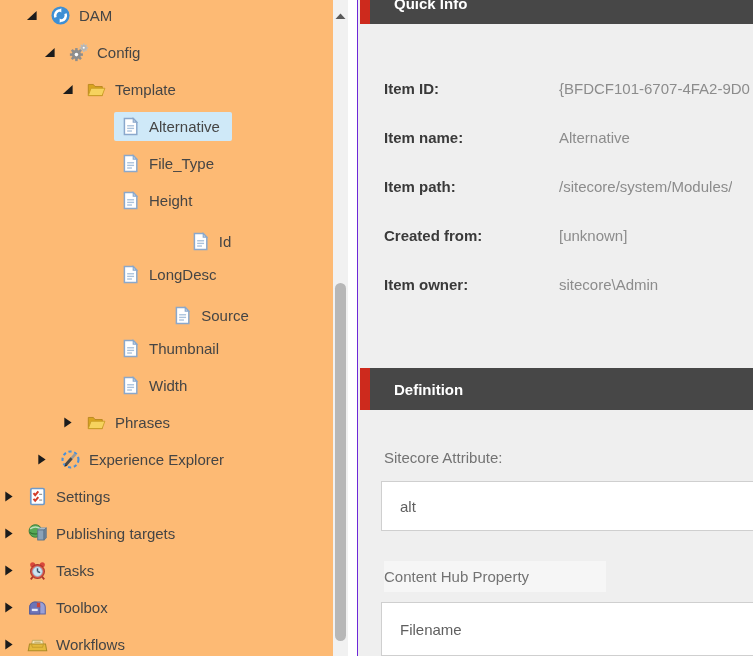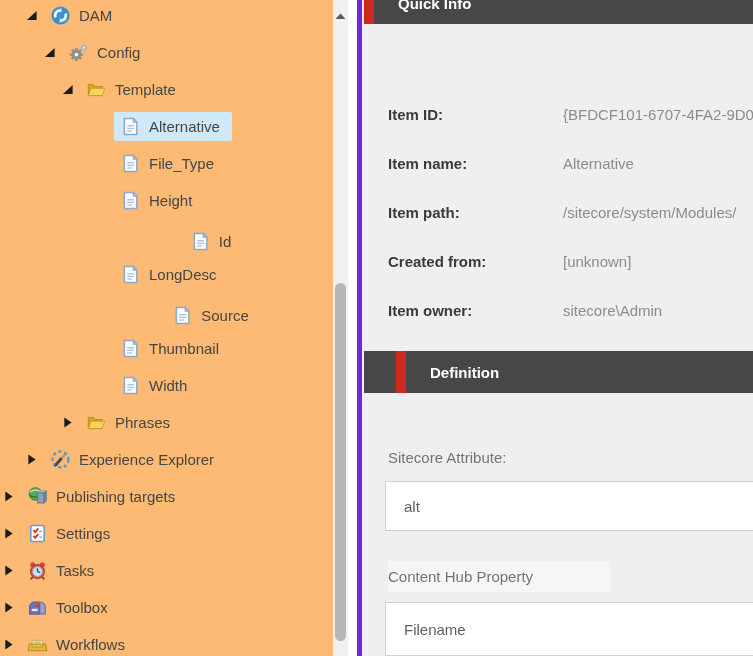--- a/index.html
+++ b/index.html
@@ -25,29 +25,29 @@
   
   #tree-scrollbar { position:absolute; left:333px; top:0; width:15px; height:656px;
     background:#f1f1f1; }
   #scroll-up-button { position:absolute; left:0; top:8px; width:15px; height:16px;
     display:flex; align-items:center; justify-content:center; cursor:pointer; }
   #scrollbar-thumb { position:absolute; left:2px; top:283px; width:11px; height:358px;
     background:#b7b7b7; border-radius:6px; }
 
   
   #right-panel { position:absolute; left:357px; top:0; width:396px; height:656px;
-    background:#efefef; border-left:5px solid #6d28d9; }
+    background:#efefef; border-left:1px solid #6d28d9; }
   .section-header { position:absolute; left:2px; right:0; height:42px;
     background:var(--header-dark,#474747); display:flex; align-items:center; }
   .section-accent { width:10px; height:100%; background:var(--accent-red,#cd2a1d); }
   .section-title { color:#ffffff; font-weight:bold; padding-left:24px; }
   #quick-info-header { top:-18px; }
-  #definition-header { top:351px;padding-left:32px; }
-
-  #qi-rows { position:absolute; left:0; top:24px; right:0; padding-top:82px; }
+  #definition-header { top:368px; }
+
+  #qi-rows { position:absolute; left:0; top:24px; right:0; padding-top:56px; }
   .qi-row { height:49px; display:flex; padding-left:26px; align-items:flex-start;
     white-space:nowrap; }
   .qi-label { width:175px; min-width:175px; font-weight:bold; color:#3a3a3a; }
   .qi-value { color:#8c8c8c; overflow:hidden; }
 
   .field-label { position:absolute; left:26px; color:#737373; }
   #sitecore-attribute-label { top:446px; height:24px; line-height:24px; }
   #content-hub-property-label { top:561px; height:31px; line-height:31px;
     width:222px; background:#f6f6f6; }
   .field-input { position:absolute; left:23px; width:378px; height:50px;
@@ -273,75 +273,75 @@
           <span class="row-content">
             <span class="tree-icon">
               <svg viewBox="0 0 20 20">
                 <path d="M2.2 5.2 L7 5.2 L8.6 7.2 L15.5 7.2 L15.5 15.8 L2.2 15.8 Z" fill="#d9a41f" stroke="#b3831a" stroke-width="0.8"></path>
                 <path d="M4.8 8.8 L18 8.8 L15.4 15.8 L2.2 15.8 Z" fill="#f6d25e" stroke="#c79a22" stroke-width="0.8"></path>
               </svg>
             </span>
             <span class="tree-label">Phrases</span>
           </span>
         </div>
-        <div class="tree-row" style="padding-left: 26px;">
+        <div class="tree-row" style="padding-left: 36px;">
           <span class="twisty">
             <svg width="11" height="13" viewBox="0 0 12 14">
               <polygon points="2.5,1.5 10.5,7 2.5,12.5" fill="#1c1c1c"></polygon>
             </svg>
           </span>
           <span class="row-content">
             <span class="tree-icon">
               <svg viewBox="0 0 20 20">
                 <circle cx="10" cy="10" r="7.6" fill="none" stroke="#4a90d9" stroke-width="2" stroke-dasharray="3 2.6"></circle>
                 <line x1="6" y1="14.6" x2="14.6" y2="4.8" stroke="#9a9a9a" stroke-width="2.6"></line>
                 <line x1="5.6" y1="15" x2="11" y2="8.8" stroke="#4a4a4a" stroke-width="2.6"></line>
                 <polygon points="4.2,16.8 7,16 5.2,14.4" fill="#2e2e2e"></polygon>
               </svg>
             </span>
             <span class="tree-label">Experience Explorer</span>
+          </span>
+        </div>
+        <div class="tree-row" style="padding-left: 3px;">
+          <span class="twisty">
+            <svg width="11" height="13" viewBox="0 0 12 14">
+              <polygon points="2.5,1.5 10.5,7 2.5,12.5" fill="#1c1c1c"></polygon>
+            </svg>
+          </span>
+          <span class="row-content">
+            <span class="tree-icon">
+              <svg viewBox="0 0 20 20">
+                <rect x="3.6" y="2.4" width="12.8" height="15.2" rx="1.2" fill="#ffffff" stroke="#6f9ac9" stroke-width="1.6"></rect>
+                <path d="M6.2 6.8 l1.6 1.9 3-3.6" stroke="#d23b28" stroke-width="1.9" fill="none"></path>
+                <path d="M6.2 12.2 l1.6 1.9 3-3.6" stroke="#d23b28" stroke-width="1.9" fill="none"></path>
+                <line x1="11.6" y1="8" x2="14.4" y2="8" stroke="#9a9a9a" stroke-width="1.2"></line>
+                <line x1="11.6" y1="13.4" x2="14.4" y2="13.4" stroke="#9a9a9a" stroke-width="1.2"></line>
+              </svg>
+            </span>
+            <span class="tree-label">Settings</span>
           </span>
         </div>
         <div class="tree-row" style="padding-left: 3px;">
           <span class="twisty">
             <svg width="11" height="13" viewBox="0 0 12 14">
               <polygon points="2.5,1.5 10.5,7 2.5,12.5" fill="#1c1c1c"></polygon>
             </svg>
           </span>
           <span class="row-content">
             <span class="tree-icon">
               <svg viewBox="0 0 20 20">
                 <circle cx="8" cy="7.6" r="6" fill="#56a856" stroke="#3c7d3c" stroke-width="0.9"></circle>
                 <path d="M3 5.6 q5 -3.6 10 0" stroke="#bfe0bf" stroke-width="1.4" fill="none"></path>
                 <path d="M2.6 9 q5.4 3 10.8 0" stroke="#2f6b2f" stroke-width="1" fill="none"></path>
                 <path d="M10.2 6.6 l2.2 -2 h6 l-2.2 2 z" fill="#b9c8d6" stroke="#7a8ea0" stroke-width="0.7"></path>
                 <rect x="10.2" y="6.6" width="6" height="9.6" fill="#8ba2b8" stroke="#5d7489" stroke-width="0.9"></rect>
                 <path d="M16.2 6.6 l2.2 -2 v9.6 l-2.2 2 z" fill="#6e8499" stroke="#5d7489" stroke-width="0.7"></path>
               </svg>
             </span>
             <span class="tree-label">Publishing targets</span>
-          </span>
-        </div>
-        <div class="tree-row" style="padding-left: 3px;">
-          <span class="twisty">
-            <svg width="11" height="13" viewBox="0 0 12 14">
-              <polygon points="2.5,1.5 10.5,7 2.5,12.5" fill="#1c1c1c"></polygon>
-            </svg>
-          </span>
-          <span class="row-content">
-            <span class="tree-icon">
-              <svg viewBox="0 0 20 20">
-                <rect x="3.6" y="2.4" width="12.8" height="15.2" rx="1.2" fill="#ffffff" stroke="#6f9ac9" stroke-width="1.6"></rect>
-                <path d="M6.2 6.8 l1.6 1.9 3-3.6" stroke="#d23b28" stroke-width="1.9" fill="none"></path>
-                <path d="M6.2 12.2 l1.6 1.9 3-3.6" stroke="#d23b28" stroke-width="1.9" fill="none"></path>
-                <line x1="11.6" y1="8" x2="14.4" y2="8" stroke="#9a9a9a" stroke-width="1.2"></line>
-                <line x1="11.6" y1="13.4" x2="14.4" y2="13.4" stroke="#9a9a9a" stroke-width="1.2"></line>
-              </svg>
-            </span>
-            <span class="tree-label">Settings</span>
           </span>
         </div>
         <div class="tree-row" style="padding-left: 3px;">
           <span class="twisty">
             <svg width="11" height="13" viewBox="0 0 12 14">
               <polygon points="2.5,1.5 10.5,7 2.5,12.5" fill="#1c1c1c"></polygon>
             </svg>
           </span>
           <span class="row-content">
             <span class="tree-icon">

